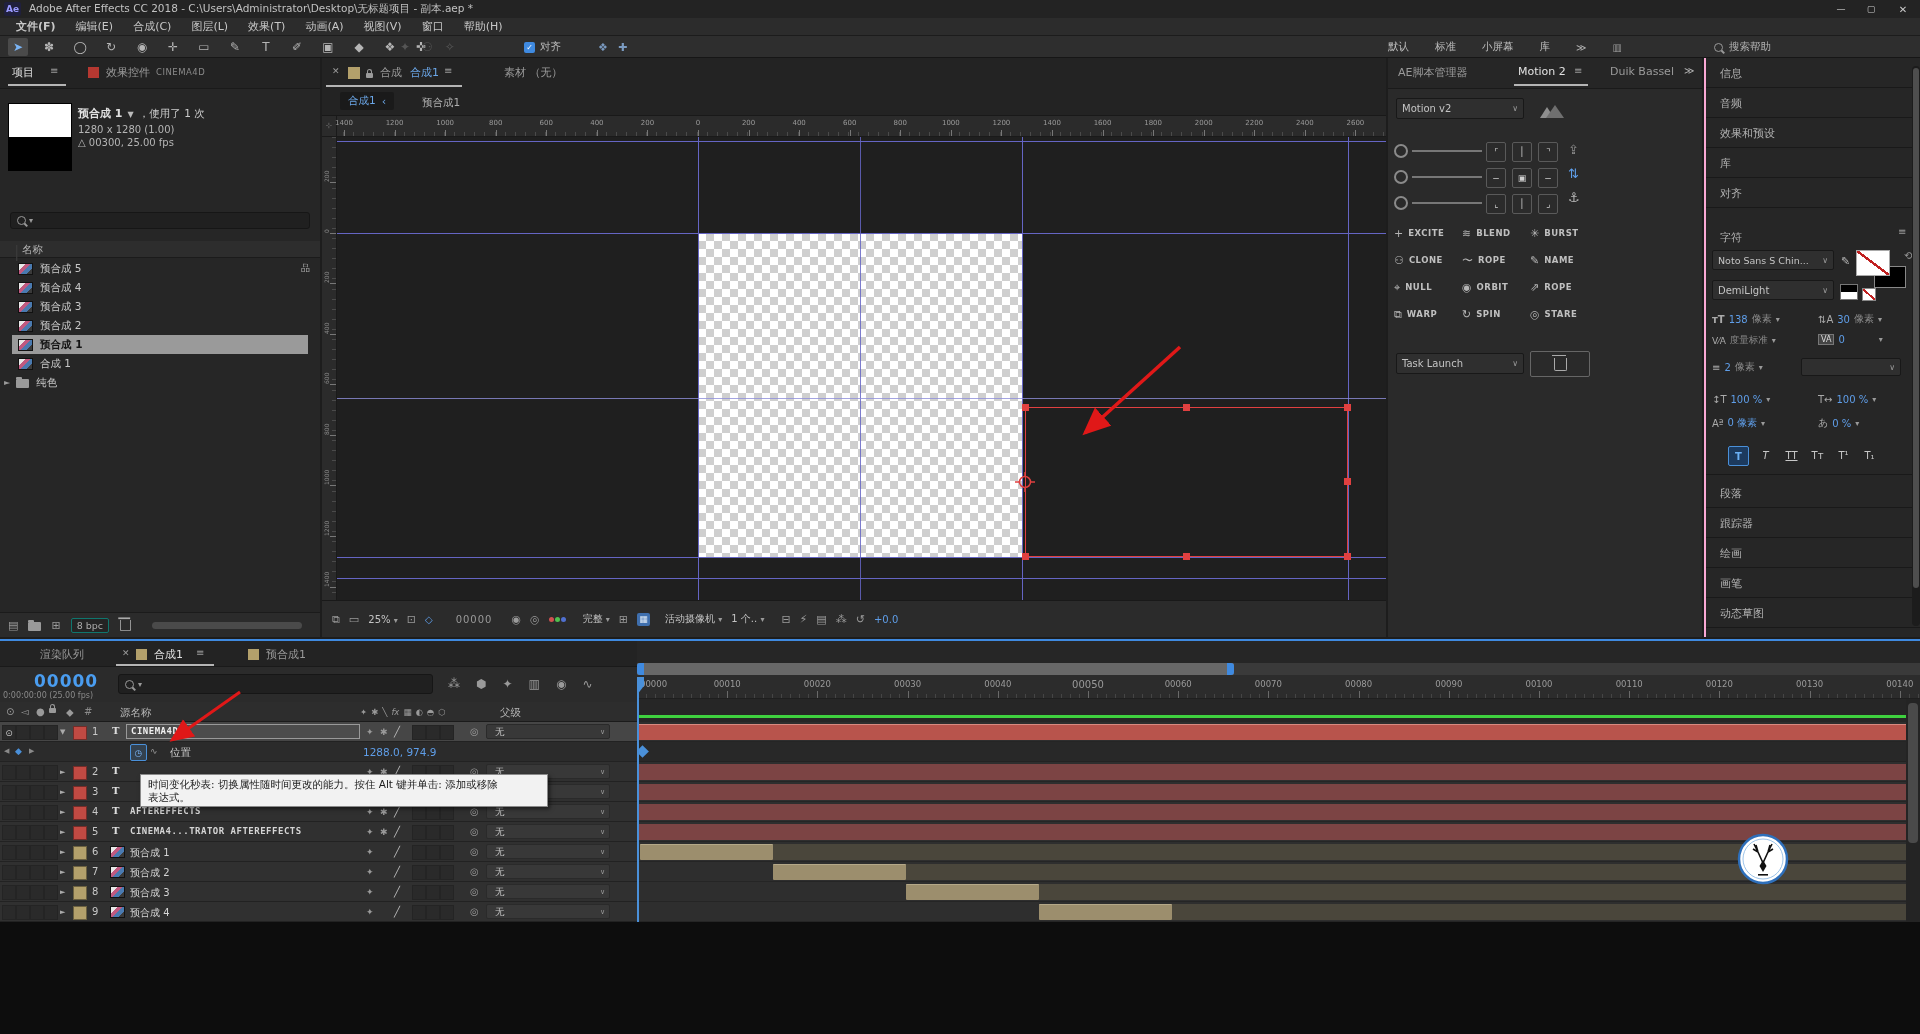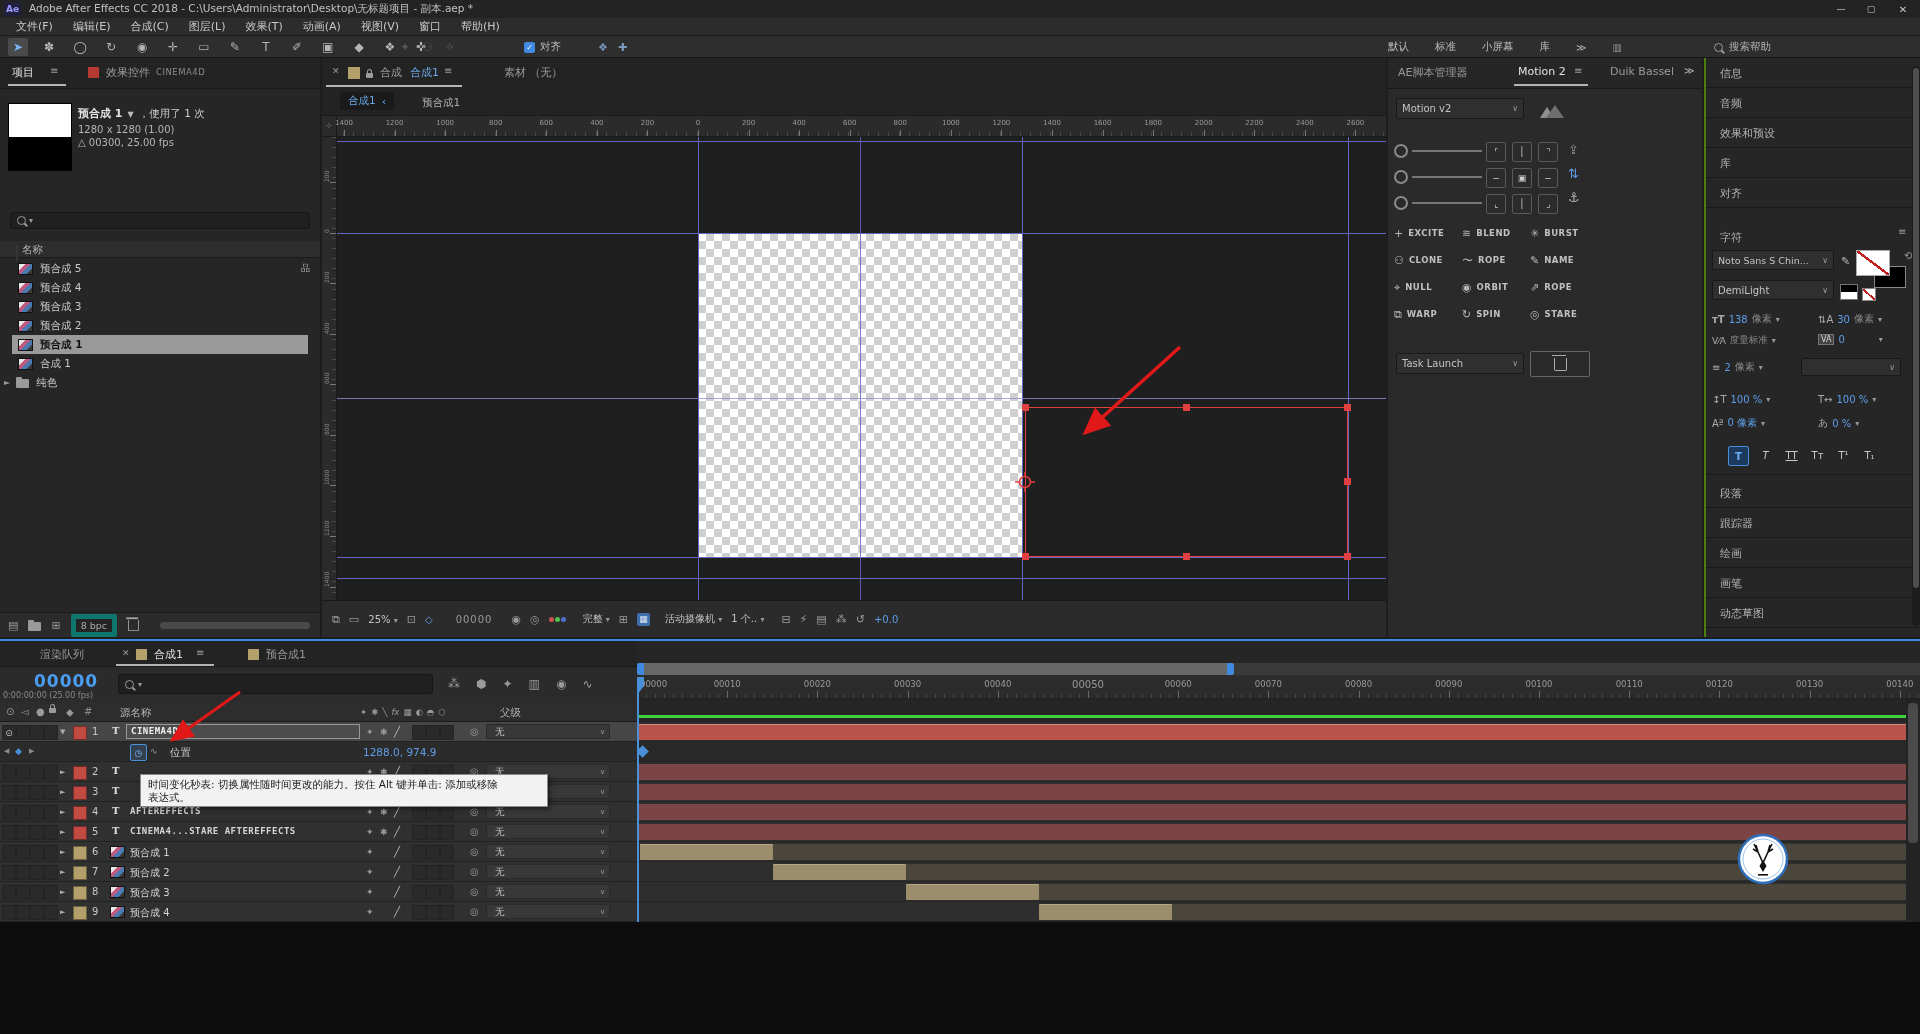--- a/index.html
+++ b/index.html
@@ -54,21 +54,21 @@
                  font-size:9px;font-weight:bold;text-align:center;line-height:14px;border-radius:2px;">Ae</span>
     <span style="margin-left:8px;font-size:10.5px;color:#c2c2c2;white-space:nowrap;">Adobe After Effects CC 2018 - C:\Users\Administrator\Desktop\无标题项目 - 副本.aep *</span>
     <span style="flex:1"></span>
     <span style="width:30px;text-align:center;font-size:9px;color:#ccc;">—</span>
     <span style="width:30px;text-align:center;font-size:9px;color:#ccc;">▢</span>
     <span style="width:34px;text-align:center;font-size:10px;color:#ccc;">✕</span>
   </div>
 
   <div class="a" id="menubar" style="left:0;top:18px;width:1920px;height:18px;background:#2c2c2c;display:flex;align-items:center;
               padding-left:6px;border-bottom:1px solid #1c1c1c;box-sizing:border-box;">
-      <div style="font-size: 11px; color: rgb(200, 200, 200); padding: 0px 10px;">文件(F)</div>
+      <div style="font-size: 11px; color: rgb(200, 200, 200); padding: 0px 10px; font-weight: bold;">文件(F)</div>
       <div style="font-size: 11px; color: rgb(200, 200, 200); padding: 0px 10px;">编辑(E)</div>
       <div style="font-size: 11px; color: rgb(200, 200, 200); padding: 0px 10px;">合成(C)</div>
       <div style="font-size: 11px; color: rgb(200, 200, 200); padding: 0px 10px;">图层(L)</div>
       <div style="font-size: 11px; color: rgb(200, 200, 200); padding: 0px 10px;">效果(T)</div>
       <div style="font-size: 11px; color: rgb(200, 200, 200); padding: 0px 10px;">动画(A)</div>
       <div style="font-size: 11px; color: rgb(200, 200, 200); padding: 0px 10px;">视图(V)</div>
       <div style="font-size: 11px; color: rgb(200, 200, 200); padding: 0px 10px;">窗口</div>
       <div style="font-size: 11px; color: rgb(200, 200, 200); padding: 0px 10px;">帮助(H)</div>
     </div>
 
@@ -210,21 +210,21 @@
           <div class="folder-ico" style="position: relative; margin-left: 6px;"></div>
           <div style="position: relative; margin-left: 7px; font-size: 10.5px; color: rgb(200, 200, 200);">纯色</div>
         </div>
       </div>
 
     <div class="a" style="left:0;top:554px;width:320px;height:25px;background:#2b2b2b;border-top:1px solid #1b1b1b;
                 display:flex;align-items:center;gap:10px;padding-left:8px;box-sizing:border-box;">
       <span class="ic">▤</span>
       <span class="folder-ico"></span>
       <span class="ic">⊞</span>
-      <span style="font-size:9.5px;color:#aaa;background:#242424;border:5px solid #0f766e;padding:1px 5px;border-radius:2px;">8 bpc</span>
+      <span style="font-size:9.5px;color:#aaa;background:#242424;border:1px solid #0f766e;padding:1px 5px;border-radius:2px;">8 bpc</span>
       <span class="trash" style="transform:scale(.85);"></span>
       <span style="display:inline-block;width:150px;height:7px;background:#4a4a4a;border-radius:4px;margin-left:10px;"></span>
     </div>
   </div>
 
   <div class="panel" id="viewer-panel" style="left:322px;top:58px;width:1064px;height:579px;background:#232323;">
     <div class="tabstrip" style="height:30px;">
       <span class="a" style="left:10px;top:8px;font-size:9px;color:#9a9a9a;">✕</span>
       <span class="a" style="left:26px;top:9px;width:12px;height:12px;background:#b3a06b;"></span>
       <span class="a mini-lock" style="left:44px;top:5px;"></span>
@@ -495,21 +495,21 @@
     <div class="a dd" style="left:8px;top:295px;width:128px;height:21px;">
       <span>Task Launch</span>
         <span class="carat">∨</span>
     </div>
     <div class="a" style="left:142px;top:293px;width:58px;height:24px;border:1px solid #666;border-radius:2px;
                 display:flex;align-items:center;justify-content:center;">
       <span class="trash"></span>
     </div>
   </div>
 
-  <div class="panel" id="right-stack" style="left:1704px;top:58px;width:216px;height:579px;background:#262626;border-left:2px solid #4d7c0f;box-sizing:border-box;">
+  <div class="panel" id="right-stack" style="left:1704px;top:58px;width:216px;height:579px;background:#262626;border-left:2px solid #f9a8d4;box-sizing:border-box;">
     <div id="rs-top">
         <div style="position: absolute; left: 0px; top: 0px; width: 216px; height: 30px;">
           <div class="hdr-cjk" style="position: absolute; left: 14px; top: 8px;">信息</div>
           <div style="position: absolute; left: 0px; bottom: 0px; width: 216px; height: 1px; background: rgb(25, 25, 25);"></div>
         </div>
         <div style="position: absolute; left: 0px; top: 30px; width: 216px; height: 30px;">
           <div class="hdr-cjk" style="position: absolute; left: 14px; top: 8px;">音频</div>
           <div style="position: absolute; left: 0px; bottom: 0px; width: 216px; height: 1px; background: rgb(25, 25, 25);"></div>
         </div>
         <div style="position: absolute; left: 0px; top: 60px; width: 216px; height: 30px;">
@@ -798,21 +798,21 @@
         </div>
         <div class="tl-row a" style="top: 181px;">
           <div style="position: absolute; left: 2px; top: 3px; width: 12px; height: 13px; background: rgb(42, 42, 42); border: 1px solid rgb(36, 36, 36); display: flex; align-items: center; justify-content: center;"></div>
           <div style="position: absolute; left: 16px; top: 3px; width: 12px; height: 13px; background: rgb(42, 42, 42); border: 1px solid rgb(36, 36, 36); display: flex; align-items: center; justify-content: center;"></div>
           <div style="position: absolute; left: 30px; top: 3px; width: 12px; height: 13px; background: rgb(42, 42, 42); border: 1px solid rgb(36, 36, 36); display: flex; align-items: center; justify-content: center;"></div>
           <div style="position: absolute; left: 44px; top: 3px; width: 12px; height: 13px; background: rgb(42, 42, 42); border: 1px solid rgb(36, 36, 36); display: flex; align-items: center; justify-content: center;"></div>
           <div style="position: absolute; left: 60px; top: 6px; font-size: 7px; color: rgb(170, 170, 170);">►</div>
           <div style="position: absolute; left: 73px; top: 4px; width: 12px; height: 12px; background: rgb(193, 74, 67); border: 1px solid rgba(0, 0, 0, 0.4);"></div>
           <div style="position: absolute; left: 92px; top: 4px; font-size: 10px; color: rgb(200, 200, 200);">5</div>
           <div style="position: absolute; left: 112px; top: 3px; font-size: 10px; font-weight: bold; color: rgb(221, 221, 221); font-family: &quot;DejaVu Serif&quot;, serif;">T</div>
-          <div class="namefont" style="position: absolute; left: 130px; top: 4px; font-size: 9px; color: rgb(213, 213, 213);">CINEMA4...STARE AFTEREFFECTS</div>
+          <div class="namefont" style="position: absolute; left: 130px; top: 4px; font-size: 9px; color: rgb(213, 213, 213);">CINEMA4...TRATOR AFTEREFFECTS</div>
           <div style="position: absolute; left: 366px; top: 5px; font-size: 9px; color: rgb(154, 154, 154);">✦</div>
           <div style="position: absolute; left: 380px; top: 5px; font-size: 9px; color: rgb(154, 154, 154);">✱</div>
           <div style="position: absolute; left: 394px; top: 4px; font-size: 10px; color: rgb(187, 187, 187);">╱</div>
           <div style="position: absolute; left: 412px; top: 3px; width: 12px; height: 13px; background: rgb(42, 42, 42); border: 1px solid rgb(36, 36, 36);"></div>
           <div style="position: absolute; left: 426px; top: 3px; width: 12px; height: 13px; background: rgb(42, 42, 42); border: 1px solid rgb(36, 36, 36);"></div>
           <div style="position: absolute; left: 440px; top: 3px; width: 12px; height: 13px; background: rgb(42, 42, 42); border: 1px solid rgb(36, 36, 36);"></div>
           <div style="position: absolute; left: 470px; top: 4px; font-size: 10px; color: rgb(154, 154, 154);">◎</div>
           <div style="position: absolute; left: 486px; top: 2px; width: 124px; height: 15px; background: rgb(56, 56, 56); border: 1px solid rgb(42, 42, 42); border-radius: 2px; box-sizing: border-box;">
             <div style="position: absolute; left: 8px; top: 1px; font-size: 9.5px; color: rgb(200, 200, 200);">无</div>
             <div style="position: absolute; right: 4px; top: 3px; font-size: 7px; color: rgb(154, 154, 154);">∨</div>

